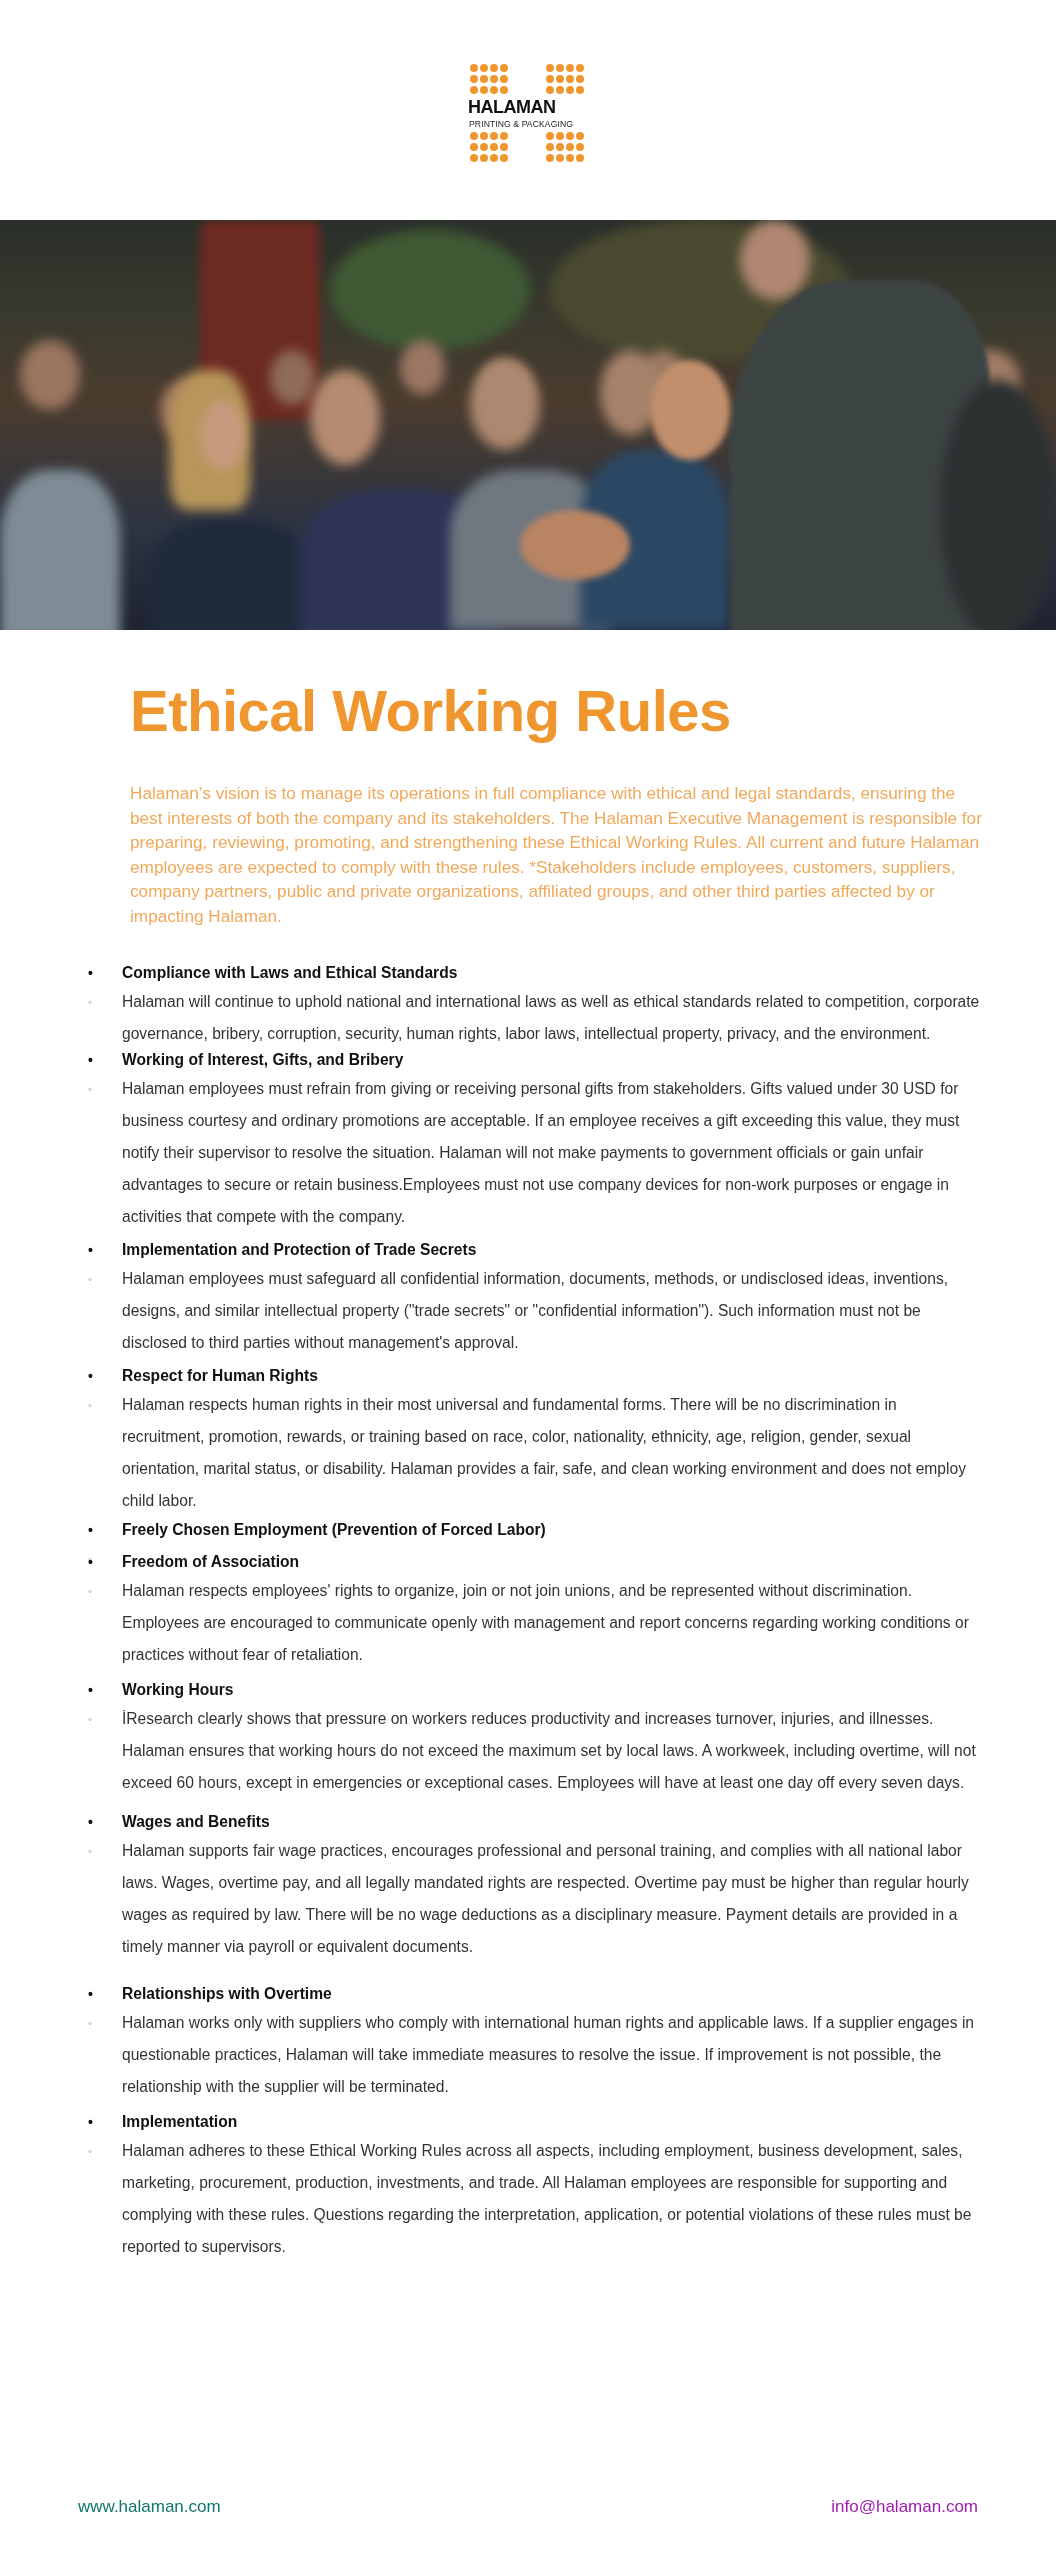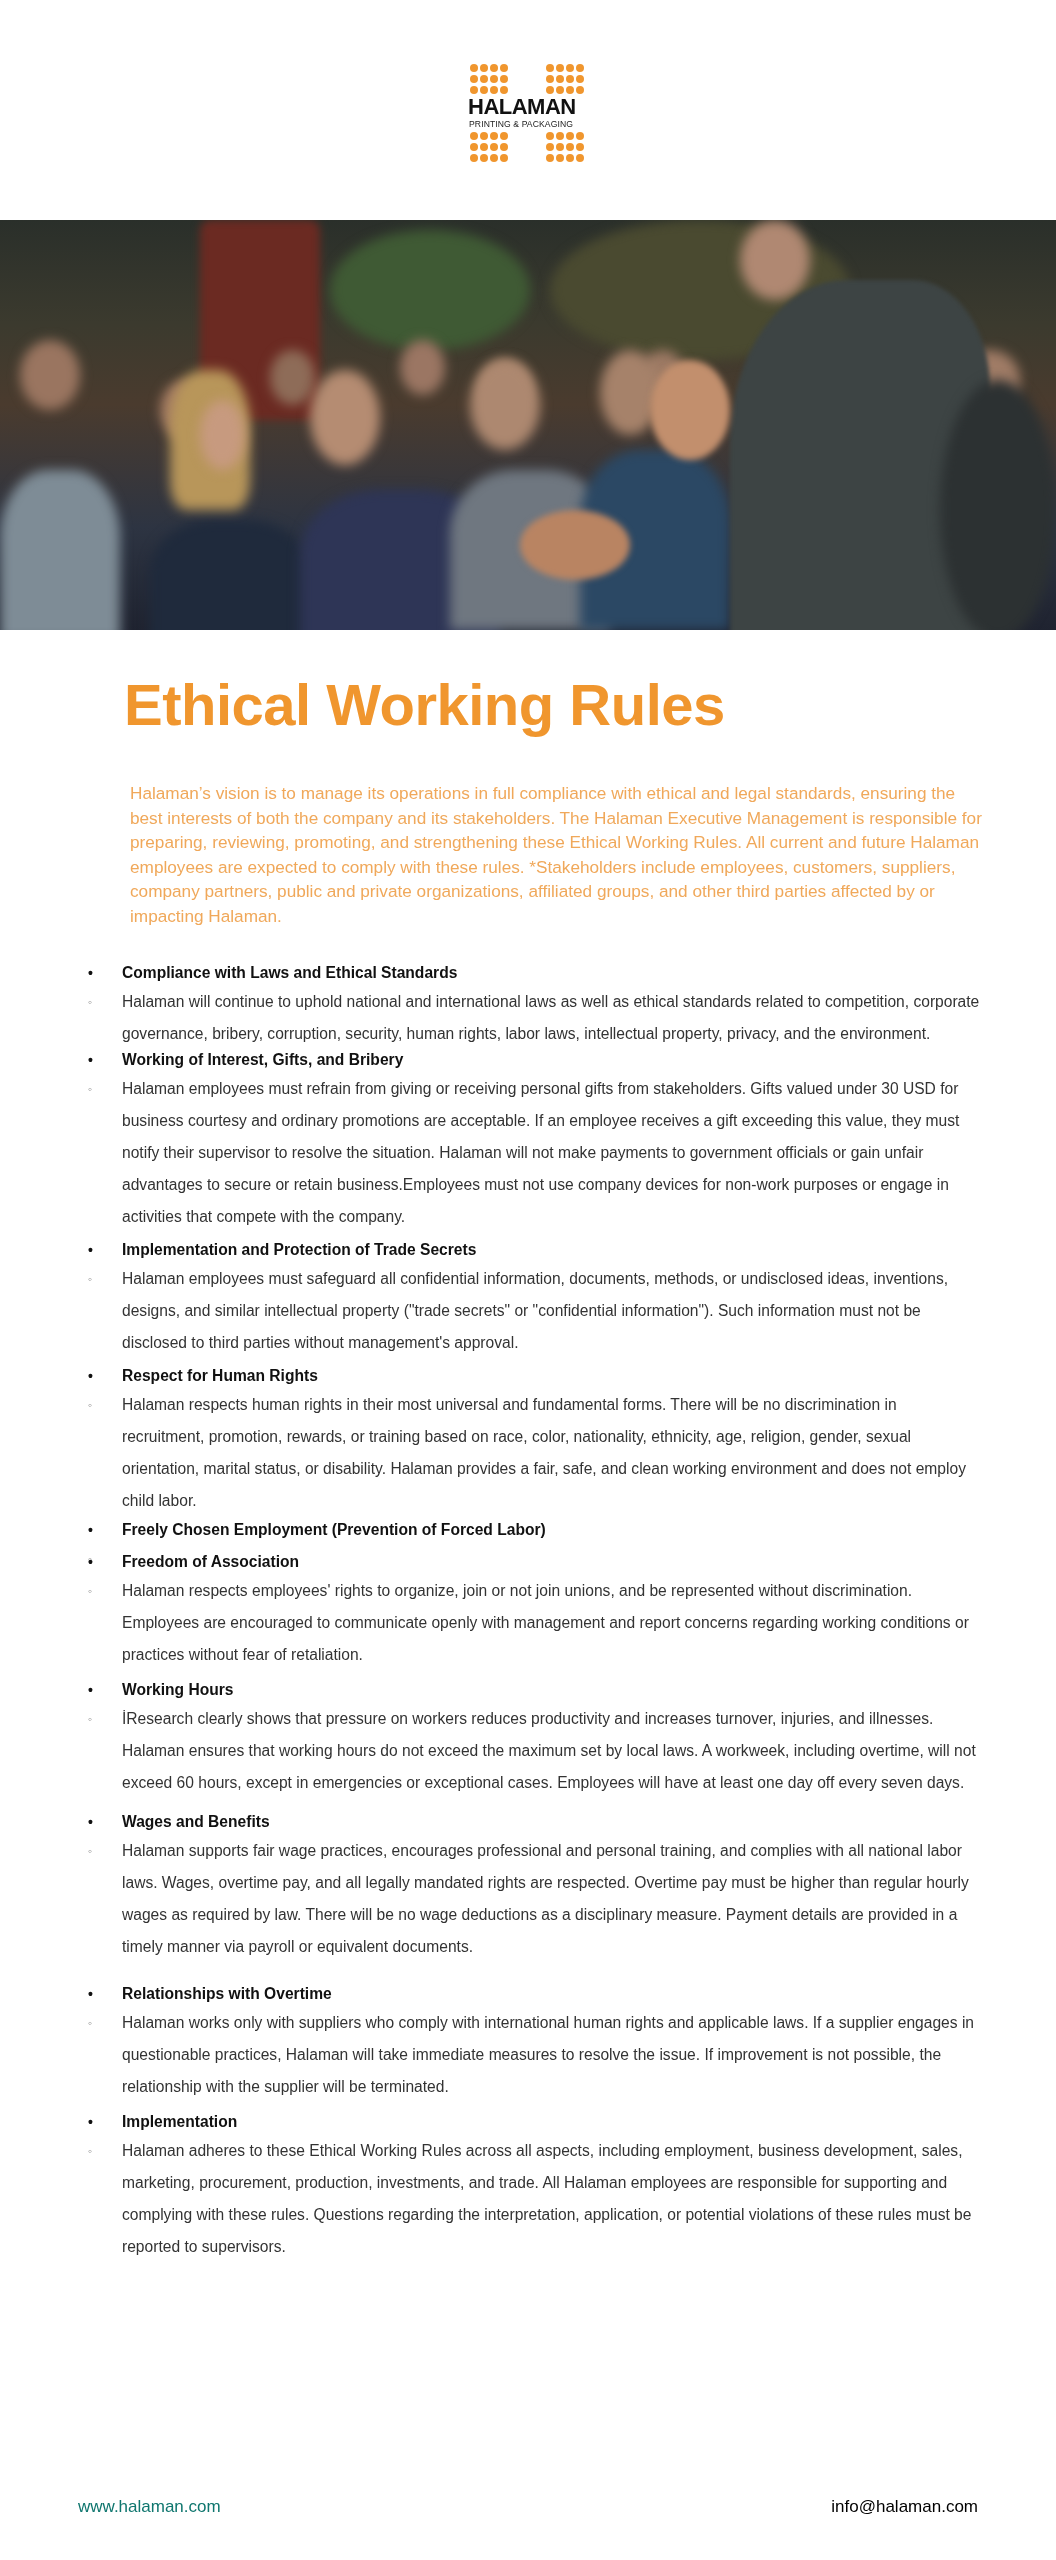--- a/index.html
+++ b/index.html
@@ -7,46 +7,46 @@
          font-family: "Liberation Sans", sans-serif; color: #333333; }
 
   
   .logo { position: absolute; left: 468px; top: 64px; width: 120px; height: 104px; }
   .dots { position: absolute; display: grid; grid-template-columns: repeat(4, 8px); column-gap: 2px; row-gap: 3px; }
   .dots span { width: 8px; height: 8px; border-radius: 50%; background: #f0962e; display: block; }
   .dots.tl { left: 2px; top: 0; }
   .dots.tr { left: 78px; top: 0; }
   .dots.bl { left: 2px; top: 68px; }
   .dots.br { left: 78px; top: 68px; }
-  .logo-name { position: absolute; left: 0; top: 32px; width: 120px; font-weight: bold; font-size: 22px;
+  .logo-name { position: absolute; left: 0; top: 32px; width: 120px; font-weight: bold; font-size: 18px;
                letter-spacing: -0.5px; color: #111; line-height: 22px; }
   .logo-sub { position: absolute; left: 1px; top: 55px; width: 120px; font-size: 8.6px; color: #222; line-height: 10px; letter-spacing: 0.1px; }
 
   
   .hero { position: absolute; left: 0; top: 220px; width: 1056px; height: 410px; overflow: hidden;
           background: linear-gradient(180deg, #2a2f2a 0%, #3b3a2e 25%, #4a3b2e 45%, #2d3442 75%, #1f2330 100%); }
   .hero .blob { position: absolute; border-radius: 50%; filter: blur(6px); }
 
   
   .title { position: absolute; left: 118px; top: 664px; font-size: 58px; font-weight: bold; color: #f0962e;
-           letter-spacing: -0.5px; line-height: 70px; margin: 6px; }
+           letter-spacing: -0.5px; line-height: 70px; margin: 12px; }
   .intro { position: absolute; left: 118px; top: 769px; width: 860px; font-size: 17.2px; line-height: 24.6px;
            color: #f0a85a; margin: 12px; }
 
   
   .rules { position: absolute; left: 0; top: 960px; width: 1056px; margin: 0; padding: 0; list-style: none; }
   .rule { position: relative; }
   .rule-head { position: relative; padding-left: 122px; font-weight: bold; font-size: 15.6px; line-height: 26px; color: #111; }
   .rule-head .bullet { position: absolute; left: 88px; top: 0; font-size: 14px; color: #111; }
   .rule-body { position: relative; padding-left: 122px; padding-right: 74px; font-size: 15.6px; line-height: 32px; color: #333; margin: 0; }
   .rule-body .sub-bullet { position: absolute; left: 88px; top: 0; font-size: 12px; color: #888; }
 
   
   .footer-left { position: absolute; left: 78px; top: 2497px; font-size: 17px; color: #0f766e; }
-  .footer-right { position: absolute; right: 78px; top: 2497px; font-size: 17px; color: #000000; }
+  .footer-right { position: absolute; right: 78px; top: 2497px; font-size: 17px; color: #a21caf; }
 </style>
 </head>
 <body>
 
 <div class="logo">
   <div class="dots tl">
     <span></span>
       <span></span>
       <span></span>
       <span></span>

